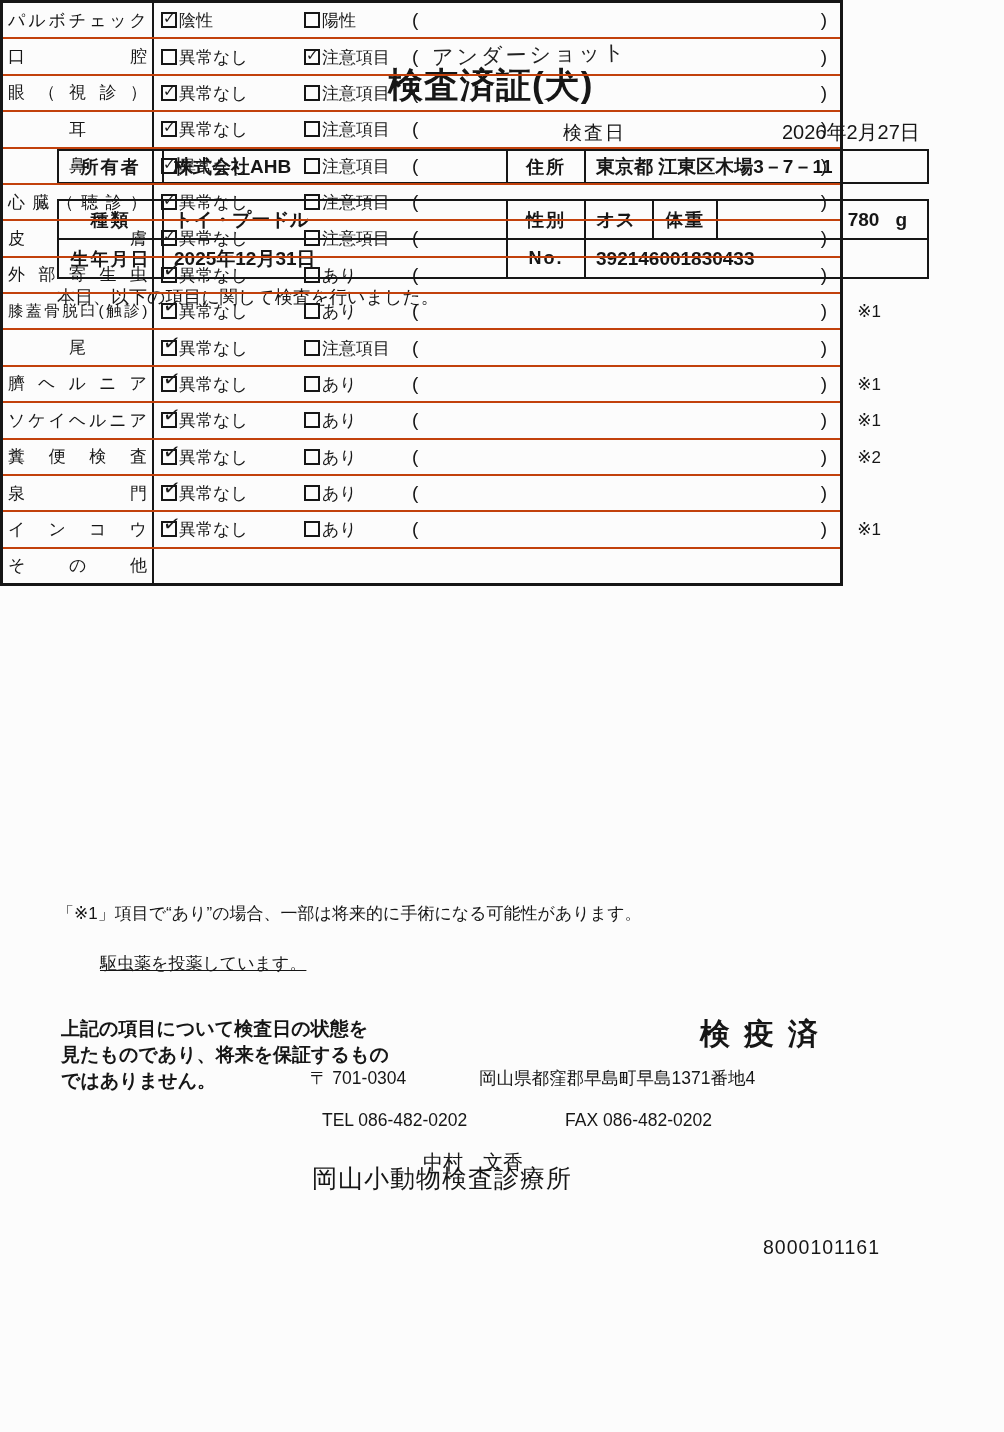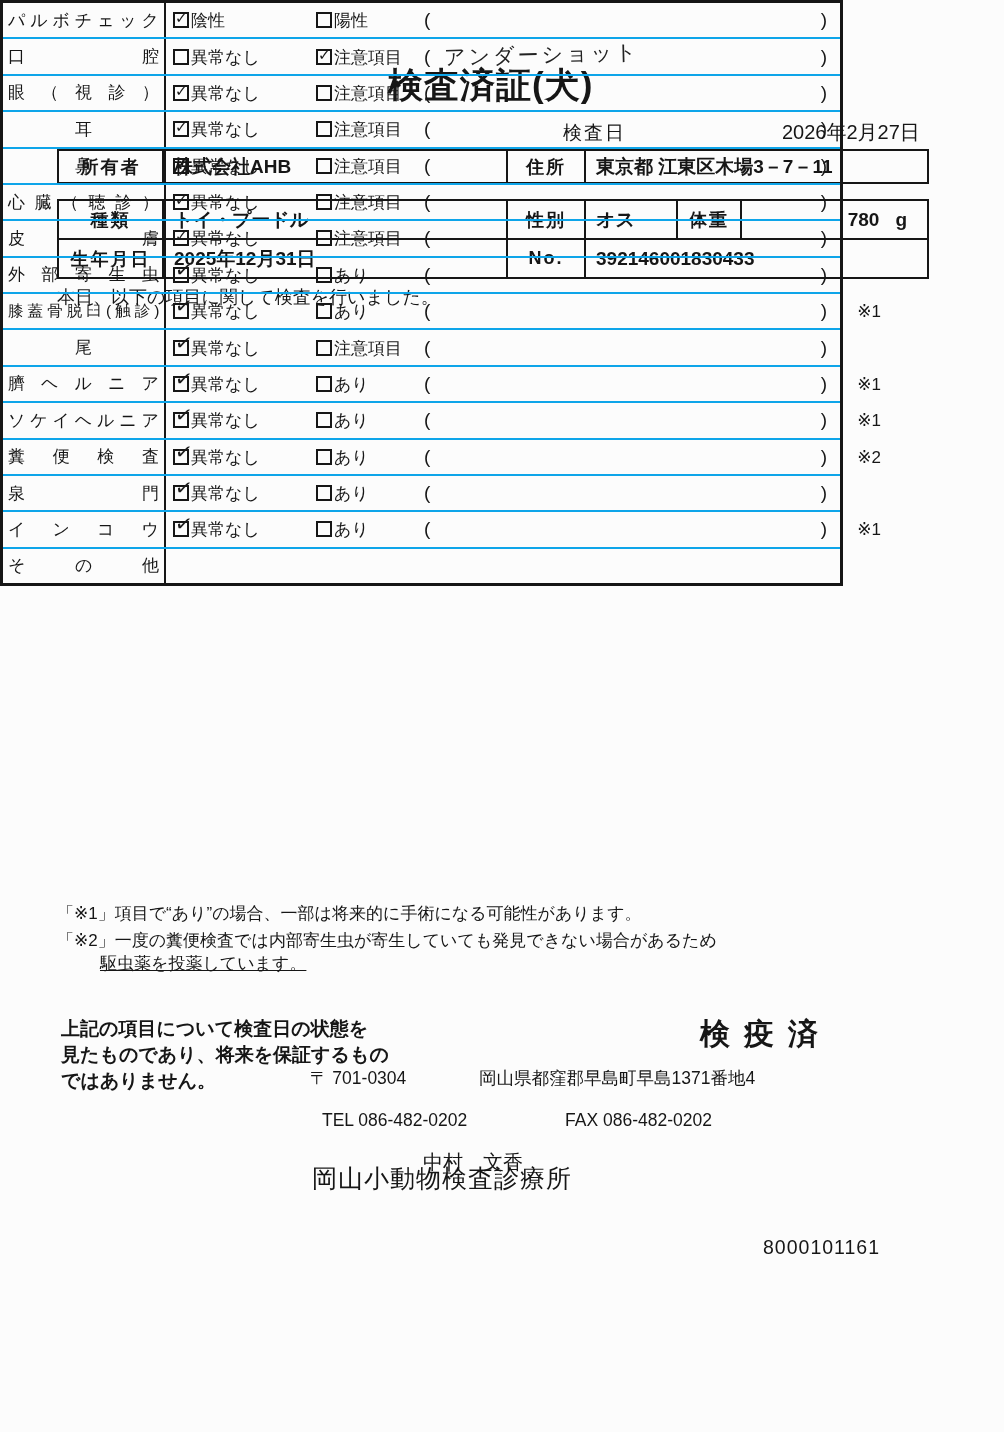--- a/index.html
+++ b/index.html
@@ -24,32 +24,32 @@
   .tc + .tc { border-left:2px solid #161616; }
   .tc.hdr { justify-content:center; letter-spacing:2px; font-size:18px; }
   .tc.val { padding-left:10px; }
   .tc.num { justify-content:flex-end; padding-right:20px; gap:16px; }
 
   .tbl1 { left:57px; top:149px; width:872px; height:35px; }
   .tbl2 { left:57px; top:199px; width:872px; height:80px; }
   .w-lab { width:103px; flex:none; }
   .w-val1 { width:344px; flex:none; }
   .w-lab2 { width:78px; flex:none; }
-  .w-sex { width:92px; flex:none; }
+  .w-sex { width:68px; flex:none; }
   .w-wlab { width:64px; flex:none; }
   .w-rest { flex:1; }
 
   .intro { left:57px; top:285px; font-size:18px; font-weight:500; }
 
   
   .exam { left:57px; top:312px; width:843px; height:586px; box-sizing:border-box;
           border:3px solid #161616; display:flex; flex-direction:column; }
   .erow { position:relative; display:flex; flex:1; min-height:0; }
-  .erow + .erow { border-top:2px solid #0ea5e9; }
-  .cell-label { width:163px; flex:none; box-sizing:border-box; border-right:2px solid #161616;
+  .erow + .erow { border-top:2px solid #c2410c; }
+  .cell-label { width:151px; flex:none; box-sizing:border-box; border-right:2px solid #161616;
                 display:flex; align-items:center; padding:0 5px; }
   .lbl { width:100%; font-size:17px; font-weight:500; }
   .lbl.just { text-align:justify; text-align-last:justify; }
   .lbl.center { text-align:center; }
   .lbl.tight { font-size:15.5px; letter-spacing:-0.5px; }
   .cell-content { position:relative; flex:1; }
   .slot { position:absolute; top:50%; transform:translateY(-50%); }
   .slot-cb1 { left:7px; }  .slot-o1 { left:25px; }
   .slot-cb2 { left:150px; } .slot-o2 { left:168px; }
   .slot-po { left:258px; font-size:19px; }
@@ -416,21 +416,20 @@
       <div class="cell-label">
           <span class="lbl just">その他</span>
         </div>
       <div class="cell-content"></div>
       <span class="mark"></span>
     </div>
 
   </div>
 
   <div class="abs note n1">「※1」項目で“あり”の場合、一部は将来的に手術になる可能性があります。</div>
-  <div class="abs note n2">「※2」一度の糞便検査では内部寄生虫が寄生していても発見できない場合があるため</div>
   <div class="abs note n3">駆虫薬を投薬しています。</div>
 
   <div class="abs disc d1">上記の項目について検査日の状態を</div>
   <div class="abs disc d2">見たものであり、将来を保証するもの</div>
   <div class="abs disc d3">ではありません。</div>
 
   <div class="abs quarantine">検疫済</div>
 
   <div class="abs postal">〒 701-0304</div>
   <div class="abs addr">岡山県都窪郡早島町早島1371番地4</div>

